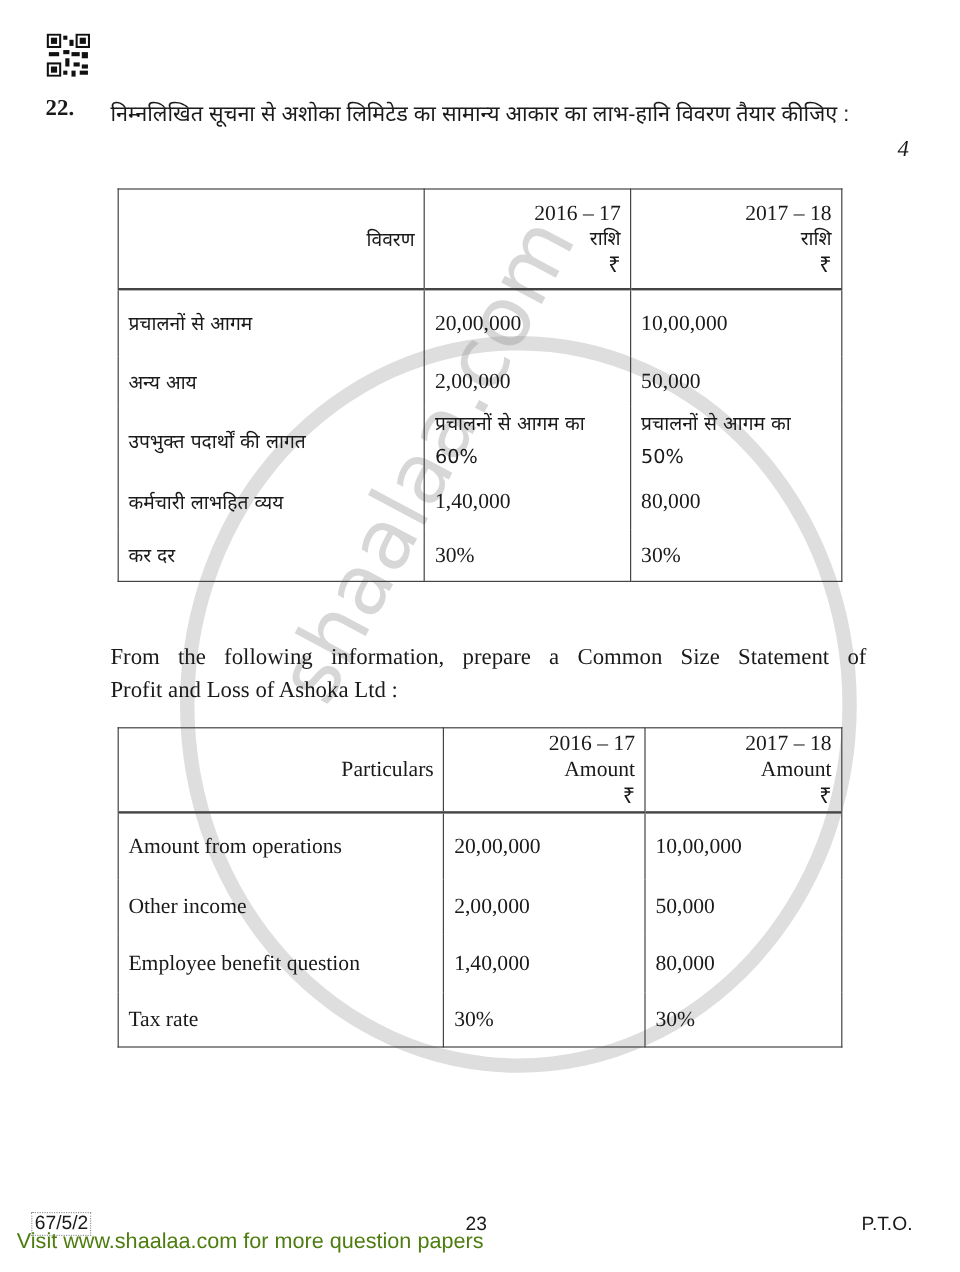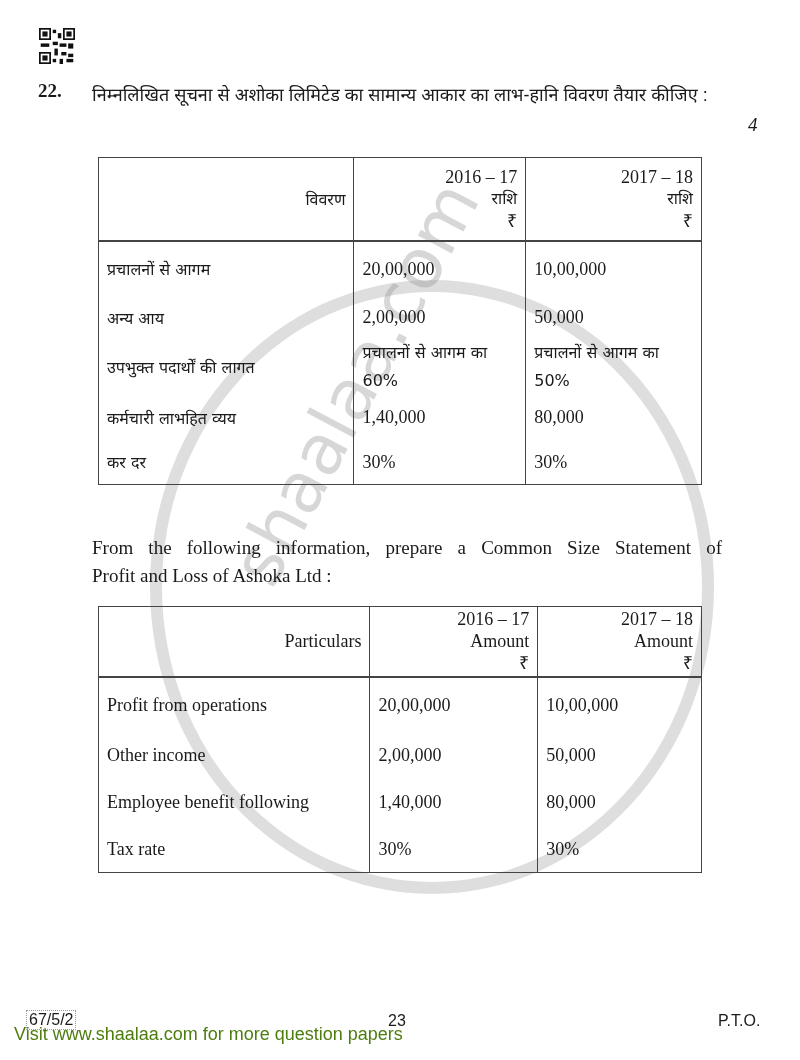--- a/index.html
+++ b/index.html
@@ -142,31 +142,31 @@
       </th>
       <th class="hcent">
         <div>2017 – 18</div>
         <div>Amount</div>
         <div>₹</div>
       </th>
     </tr>
   </thead>
   <tbody>
     <tr style="height:56px">
-      <td>Profit from operations</td>
+      <td>Amount from operations</td>
       <td class="num">20,00,000</td>
       <td class="num">10,00,000</td>
     </tr>
     <tr style="height:46px">
       <td>Other income</td>
       <td class="num">2,00,000</td>
       <td class="num">50,000</td>
     </tr>
     <tr style="height:48px">
-      <td>Employee benefit following</td>
+      <td>Employee benefit question</td>
       <td class="num">1,40,000</td>
       <td class="num">80,000</td>
     </tr>
     <tr style="height:46px">
       <td style="border-bottom:1.5px solid #444">Tax rate</td>
       <td class="num" style="border-bottom:1.5px solid #444">30%</td>
       <td class="num" style="border-bottom:1.5px solid #444">30%</td>
     </tr>
   </tbody>
 </table>

